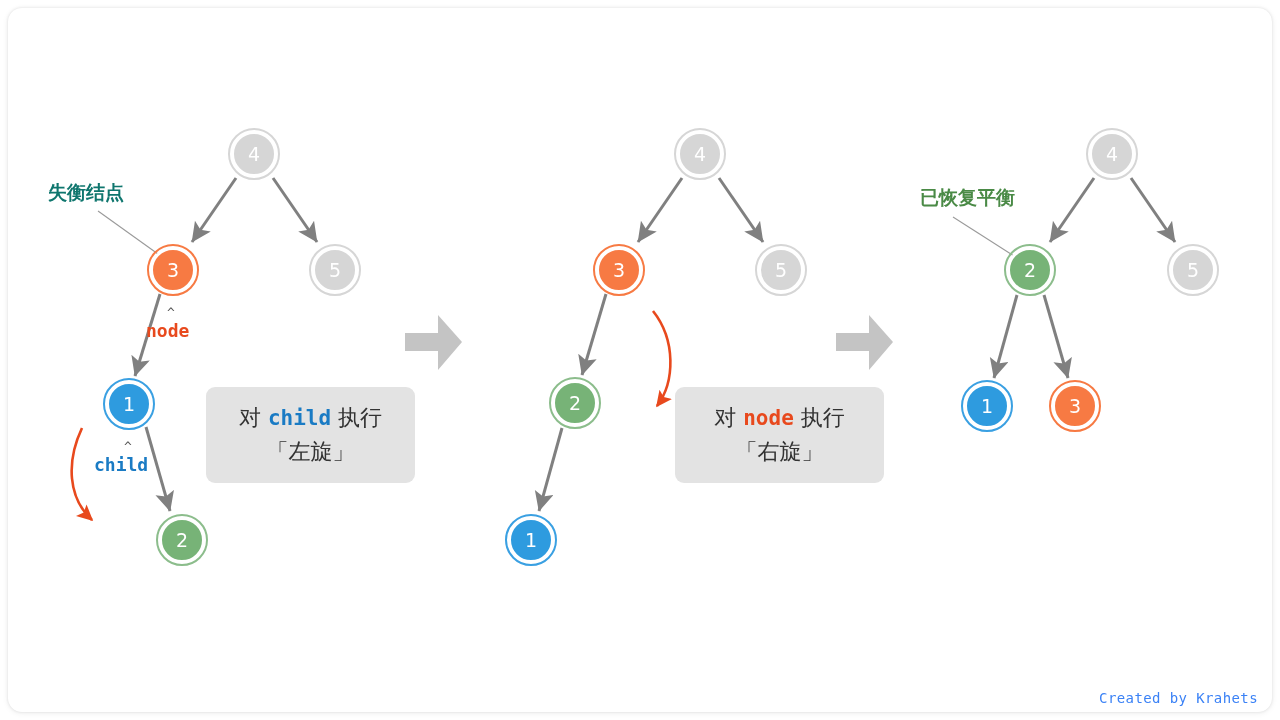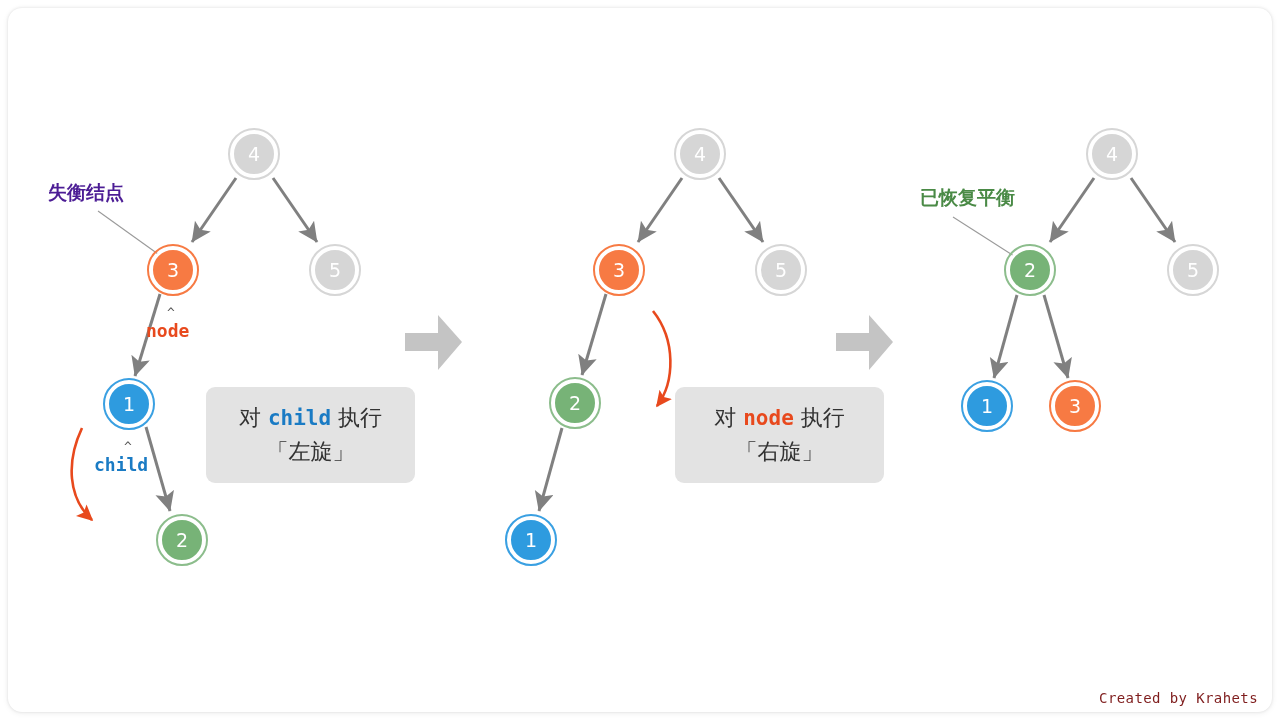--- a/index.html
+++ b/index.html
@@ -76,21 +76,21 @@
 
   
   .anno {
     position: absolute;
     font-family: "DejaVu Sans", "Liberation Sans", sans-serif;
     font-weight: bold;
     font-size: 19px;
     white-space: nowrap;
     user-select: none;
   }
-  .anno.orange { color: #4c1d95; }
+  .anno.orange { color: #0f766e; }
   .anno.green  { color: #4a8a46; }
 
   .varlabel {
     position: absolute;
     font-family: "DejaVu Sans Mono", monospace;
     font-weight: bold;
     font-size: 18px;
     white-space: nowrap;
     user-select: none;
   }
@@ -135,21 +135,21 @@
   .opbox .mono.blue   { color: #1a7bc4; }
   .opbox .mono.orange { color: #e8491d; }
 
   
   .footer {
     position: absolute;
     right: 22px;
     bottom: 14px;
     font-family: "DejaVu Sans Mono", monospace;
     font-size: 14px;
-    color: #7f1d1d;
+    color: #3b82f6;
     letter-spacing: 0.4px;
     user-select: none;
   }
 </style>
 </head>
 <body>
 
 <div id="canvas">
   <div class="card"></div>
 

